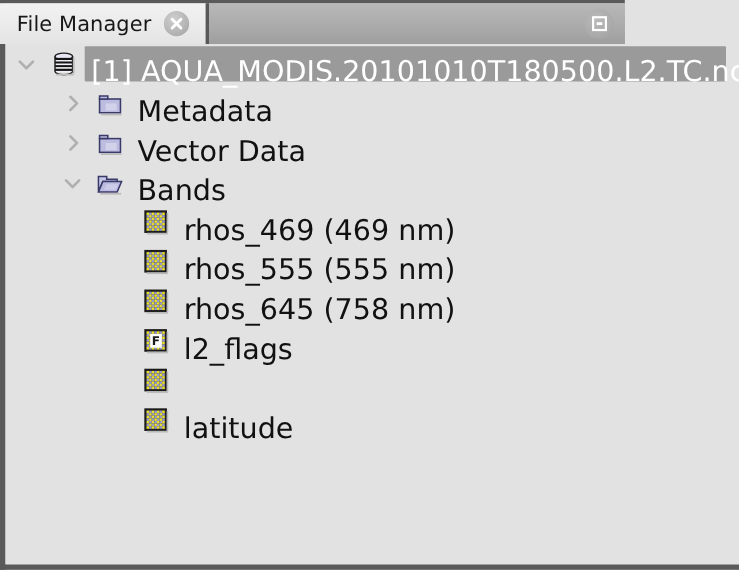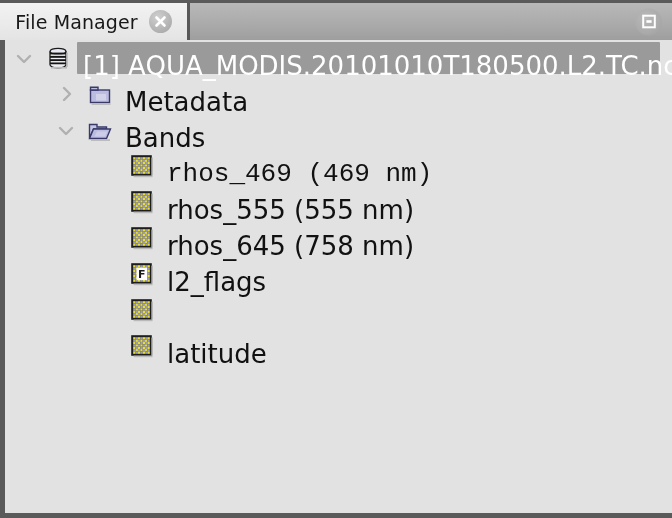--- a/index.html
+++ b/index.html
@@ -23,21 +23,21 @@
     border-bottom: 5px solid #5a5a5a;
     border-right: 0;
     border-top: 0;
   }
 
   
   .tabbar {
     position: absolute;
     left: -5px;
     top: 0;
-    width: 672px;
+    width: 568px;
     height: 40px;
     box-sizing: border-box;
     background: linear-gradient(to bottom, #b6b6b6 0%, #a8a8a8 55%, #9c9c9c 100%);
     border-top: 3px solid #5a5a5a;
     display: flex;
     align-items: stretch;
   }
   .tab {
     position: relative;
     box-sizing: border-box;
@@ -207,20 +207,36 @@
         </span>
         <span class="icon" style="left: 82px;">
           <svg width="26" height="26" viewBox="0 0 26 26" aria-hidden="true">
             <rect x="3.5" y="9" width="19" height="12.5" fill="#bcbce0" stroke="#3a3a6a" stroke-width="1.4"></rect>
             <path d="M3.5 9 V6.2 H11 V9 Z" fill="#bcbce0" stroke="#3a3a6a" stroke-width="1.4"></path>
             <rect x="9" y="13" width="10" height="6.5" fill="#d6d6ec" opacity="0.85"></rect>
             <rect x="4.6" y="22.3" width="19" height="1.6" fill="#b9b9b9"></rect>
           </svg>
         </span>
         <span class="label" style="margin-left: 120px;">Metadata</span>
+      </div>
+      <div class="row">
+        <span class="twisty" style="left: 50px;">
+          <svg width="22" height="22" viewBox="0 0 22 22" aria-hidden="true">
+            <polyline points="9,5 15,11 9,17" fill="none" stroke="#b0b0b0" stroke-width="2.4" stroke-linecap="round" stroke-linejoin="round"></polyline>
+          </svg>
+        </span>
+        <span class="icon" style="left: 82px;">
+          <svg width="26" height="26" viewBox="0 0 26 26" aria-hidden="true">
+            <rect x="3.5" y="9" width="19" height="12.5" fill="#bcbce0" stroke="#3a3a6a" stroke-width="1.4"></rect>
+            <path d="M3.5 9 V6.2 H11 V9 Z" fill="#bcbce0" stroke="#3a3a6a" stroke-width="1.4"></path>
+            <rect x="9" y="13" width="10" height="6.5" fill="#d6d6ec" opacity="0.85"></rect>
+            <rect x="4.6" y="22.3" width="19" height="1.6" fill="#b9b9b9"></rect>
+          </svg>
+        </span>
+        <span class="label" style="margin-left: 120px;">Vector Data</span>
       </div>
       <div class="row">
         <span class="twisty" style="left: 50px;">
           <svg width="22" height="22" viewBox="0 0 22 22" aria-hidden="true">
             <polyline points="5,9 11,15 17,9" fill="none" stroke="#b0b0b0" stroke-width="2.4" stroke-linecap="round" stroke-linejoin="round"></polyline>
           </svg>
         </span>
         <span class="icon" style="left: 82px;">
           <svg width="26" height="26" viewBox="0 0 26 26" aria-hidden="true">
             <path d="M2.5 7.5 H10 V10 H19.5 V12 H6.5 L2.5 21 Z" fill="#c6c6e6" stroke="#3a3a6a" stroke-width="1.4"></path>
@@ -282,21 +298,21 @@
             <rect x="8.94" y="18.43" width="2.37" height="2.37" fill="#e8e02a"></rect>
             <rect x="11.31" y="18.43" width="2.37" height="2.37" fill="#9a9ac8"></rect>
             <rect x="13.69" y="18.43" width="2.37" height="2.37" fill="#e8e02a"></rect>
             <rect x="16.06" y="18.43" width="2.37" height="2.37" fill="#9a9ac8"></rect>
             <rect x="18.43" y="18.43" width="2.37" height="2.37" fill="#e8e02a"></rect>
             <rect x="3" y="3" width="19" height="19" fill="none" stroke="#1c1c1c" stroke-width="1.6"></rect>
             <rect x="4.6" y="22.6" width="19" height="1.6" fill="#b9b9b9"></rect>
             <rect x="22.4" y="4.6" width="1.6" height="18" fill="#b9b9b9"></rect>
           </svg>
         </span>
-        <span class="label" style="margin-left: 162px; font-family: Liberation Mono, monospace;">rhos_469 (469 nm)</span>
+        <span class="label" style="margin-left: 162px;">rhos_469 (469 nm)</span>
       </div>
       <div class="row">
         <span class="icon" style="left: 124px;">
           <svg width="26" height="26" viewBox="0 0 26 26" aria-hidden="true">
             <rect x="3" y="3" width="19" height="19" fill="#2a2a2a"></rect>
             <rect x="4.20" y="4.20" width="2.37" height="2.37" fill="#e8e02a"></rect>
             <rect x="6.57" y="4.20" width="2.37" height="2.37" fill="#9a9ac8"></rect>
             <rect x="8.94" y="4.20" width="2.37" height="2.37" fill="#e8e02a"></rect>
             <rect x="11.31" y="4.20" width="2.37" height="2.37" fill="#9a9ac8"></rect>
             <rect x="13.69" y="4.20" width="2.37" height="2.37" fill="#e8e02a"></rect>

